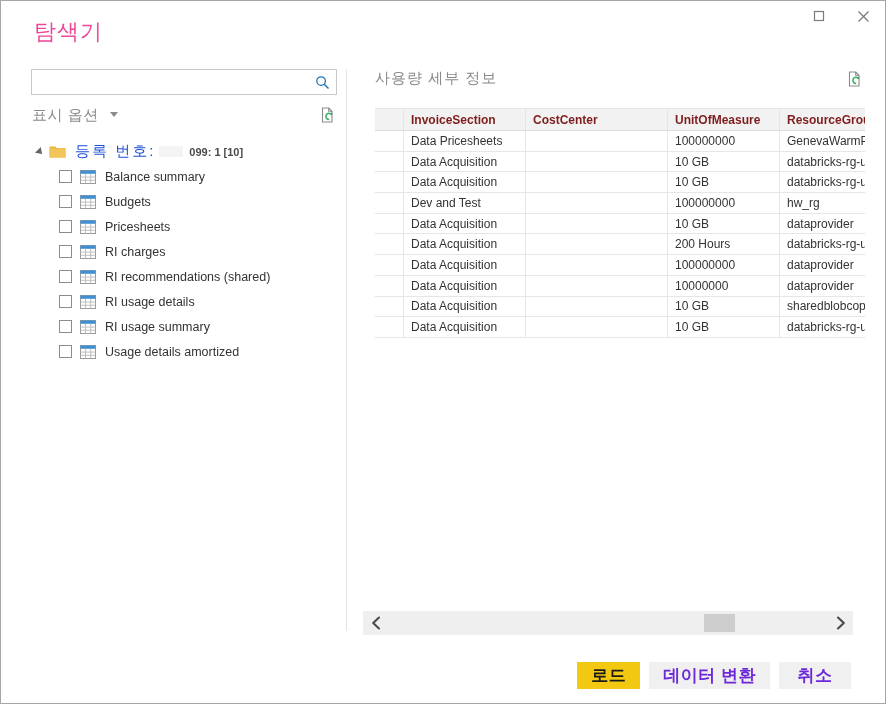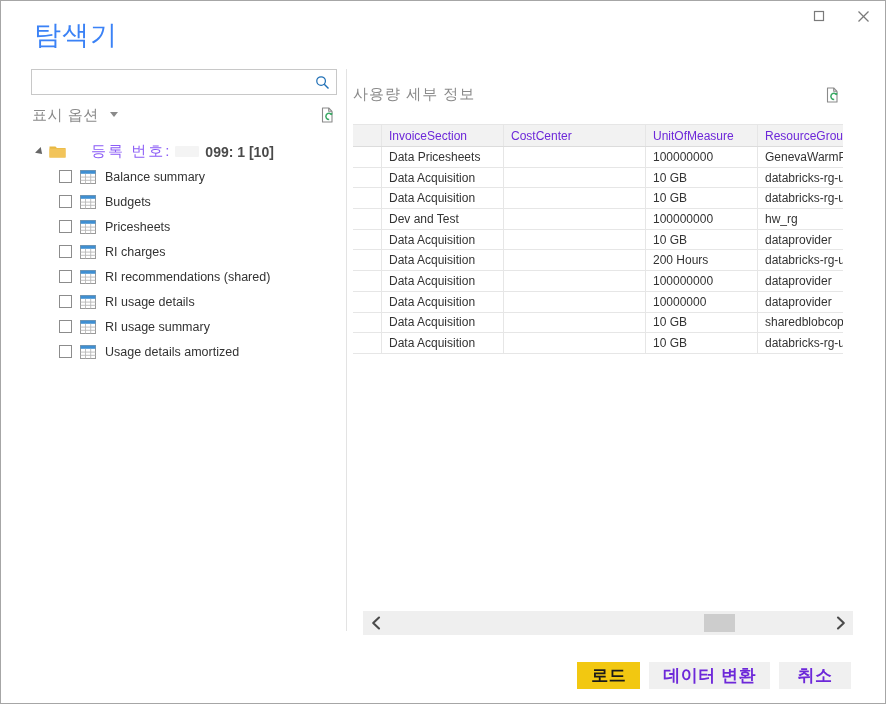--- a/index.html
+++ b/index.html
@@ -41,22 +41,22 @@
     align-items: center;
     justify-content: center;
     cursor: default;
   }
   .winbtn svg { display: block; }
 
   .dialog-title {
     position: absolute;
     left: 33px;
     top: 16px;
-    font-size: 27px;
-    color: #3b82f6;
+    font-size: 22px;
+    color: #ec4899;
     font-weight: 400;
     letter-spacing: 1px;
     white-space: nowrap;
   }
 
   
   .left-pane {
     position: absolute;
     left: 30px;
     top: 68px;
@@ -156,36 +156,35 @@
     cursor: pointer;
     flex: 0 0 auto;
   }
   .folder-icon {
     width: 17px; height: 14px;
     margin-right: 9px;
     flex: 0 0 auto;
   }
   .root-label {
     font-size: 15px;
-    color: #8b5cf6;
+    color: #1d4ed8;
     letter-spacing: 2px;
     white-space: nowrap;
-    margin-left: 16px;
   }
   .root-redact {
     display: inline-block;
     width: 24px;
     height: 11px;
     background: #f4f4f4;
     margin: 0 4px;
     vertical-align: middle;
     border-radius: 1px;
   }
   .root-count {
-    font-size: 14px;
+    font-size: 11px;
     color: #4a4a4a;
     font-weight: bold;
     letter-spacing: 0;
     margin-left: 2px;
     white-space: nowrap;
   }
 
   .tree-item {
     position: relative;
     height: 25px;
@@ -235,25 +234,24 @@
     left: 345px;
     top: 68px;
     width: 1px;
     height: 562px;
     background: #e3e3e3;
   }
 
   
   .right-pane {
     position: absolute;
-    left: 352px;
+    left: 374px;
     top: 68px;
     width: 490px;
     height: 562px;
-    margin-top: 16px;
   }
   .preview-head {
     position: relative;
     height: 30px;
   }
   .preview-title {
     position: absolute;
     left: 0; top: 0;
     font-size: 15px;
     color: #8a8a8a;
@@ -287,22 +285,22 @@
     height: 20.7px;
     text-align: left;
     white-space: nowrap;
     overflow: hidden;
     box-sizing: border-box;
     font-weight: normal;
     color: #333333;
   }
   table.grid thead th {
     background: #f2f2f2;
-    font-weight: normal;
-    color: #6d28d9;
+    font-weight: bold;
+    color: #7f1d1d;
     height: 22px;
     border-top: 1px solid #e6e6e6;
     border-bottom: 1px solid #dcdcdc;
   }
   th.c-sel, td.c-sel { width: 32px; padding: 0; }
   th.c-sel { background: #f2f2f2; }
   th.c-inv, td.c-inv { width: 122px; }
   th.c-cc,  td.c-cc  { width: 142px; }
   th.c-uom, td.c-uom { width: 112px; }
   th.c-rg,  td.c-rg  { width: 152px; }

